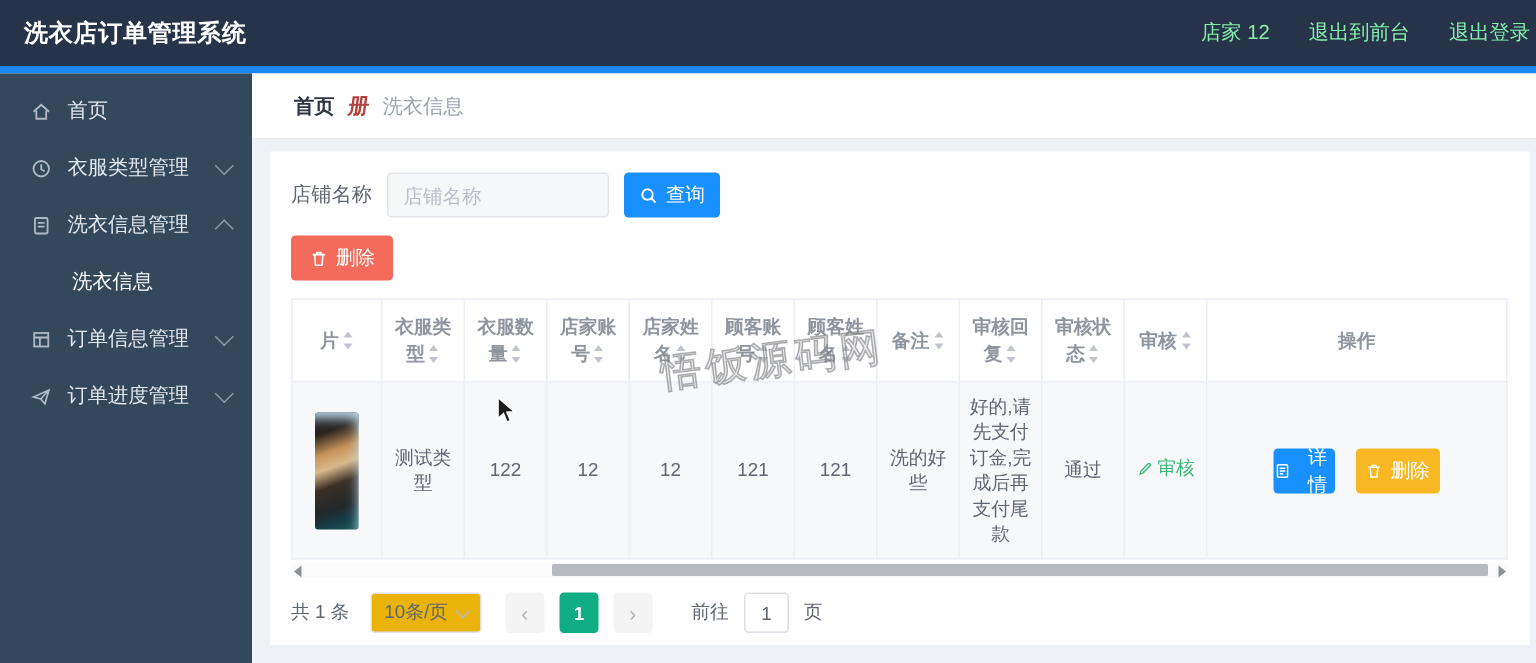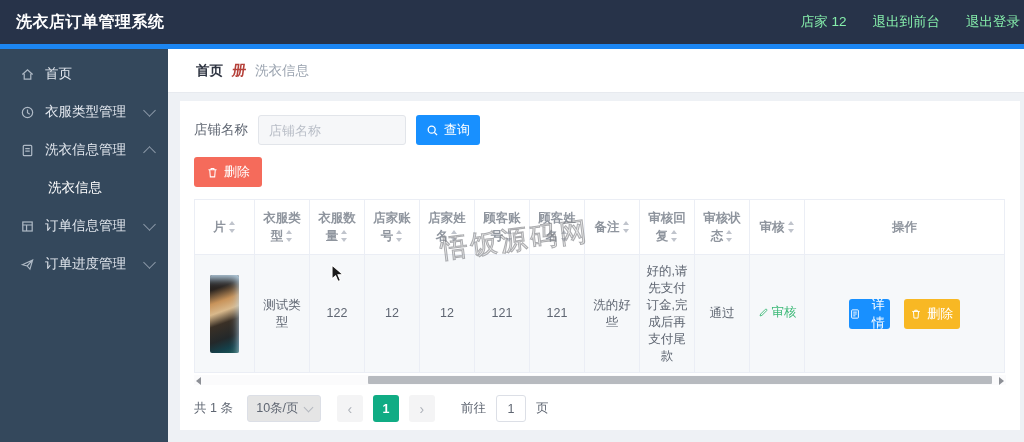--- a/index.html
+++ b/index.html
@@ -61,21 +61,21 @@
   
   .hscroll { position:relative; height:10px; margin-top:2px; background:#fbfbfc; }
   .hs-thumb { position:absolute; top:1px; left:174px; right:14px; height:8px; background:#b7babf; border-radius:1px; cursor:grab; }
   .hs-arrow { position:absolute; top:2px; width:0; height:0; border-top:4px solid transparent; border-bottom:4px solid transparent; }
   .hs-arrow.left { left:2px; border-right:5px solid #8d9096; }
   .hs-arrow.right { right:2px; border-left:5px solid #8d9096; }
 
   
   .pager { display:flex; align-items:center; margin-top:10px; font-size:12.5px; color:#5f6672; }
   .pager .total { margin-right:14px; }
-  .pg-select { width:74px; height:27px; border:1px solid #dcdfe6; border-radius:3px; display:flex; align-items:center; justify-content:center; gap:6px; color:#5f6672; cursor:pointer; background:#e5e5e5; }
+  .pg-select { width:74px; height:27px; border:1px solid #dcdfe6; border-radius:3px; display:flex; align-items:center; justify-content:center; gap:6px; color:#5f6672; cursor:pointer; background:#eab308; }
   .pg-select .chev { width:7px; height:7px; border-color:#b4b8bf; margin-top:-3px; }
   .pg-btn { width:26px; height:27px; border-radius:3px; background:#f4f4f5; color:#aeb2b9; display:flex; align-items:center; justify-content:center; font-size:14px; margin-left:16px; cursor:pointer; }
   .pg-btn.next { margin-left:10px; }
   .pg-cur { width:26px; height:27px; border-radius:3px; background:#10ac84; color:#fff; display:flex; align-items:center; justify-content:center; font-size:12.5px; font-weight:bold; margin-left:10px; cursor:pointer; }
   .goto { margin-left:26px; display:flex; align-items:center; gap:10px;justify-content:space-between; }
   .goto input { width:30px; height:27px; border:1px solid #dcdfe6; border-radius:3px; text-align:center; font-size:12.5px; color:#5f6672; outline:none; }
 
   
   .watermark { position:absolute; left:440px; top:222px; font-size:27px; letter-spacing:3px; font-family:"DejaVu Serif","Liberation Serif",serif; color:rgba(135,135,135,0.18); -webkit-text-stroke:1px rgba(130,132,136,0.65); transform:rotate(-7deg); pointer-events:none; white-space:nowrap; z-index:30; }
   .cursor { position:absolute; left:331px; top:264px; z-index:40; pointer-events:none; }

